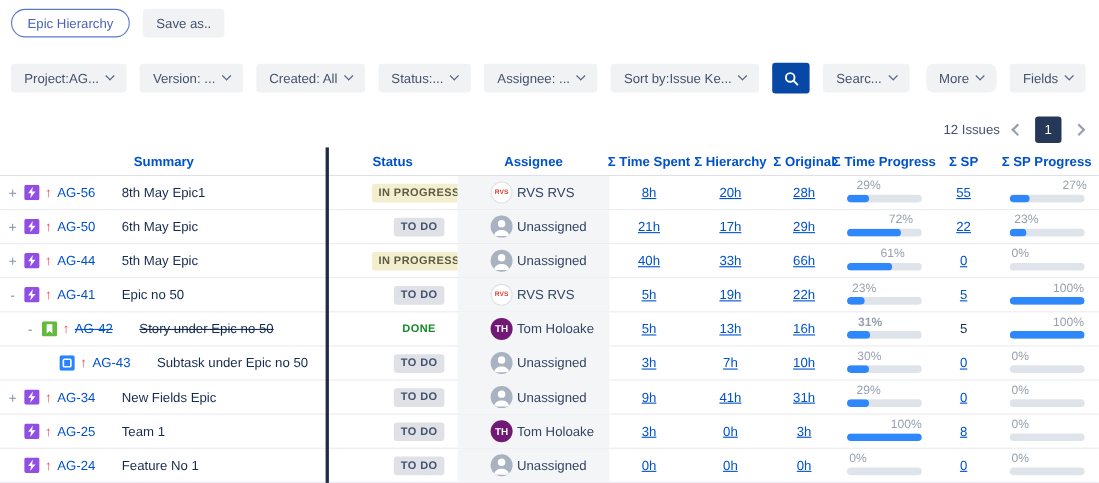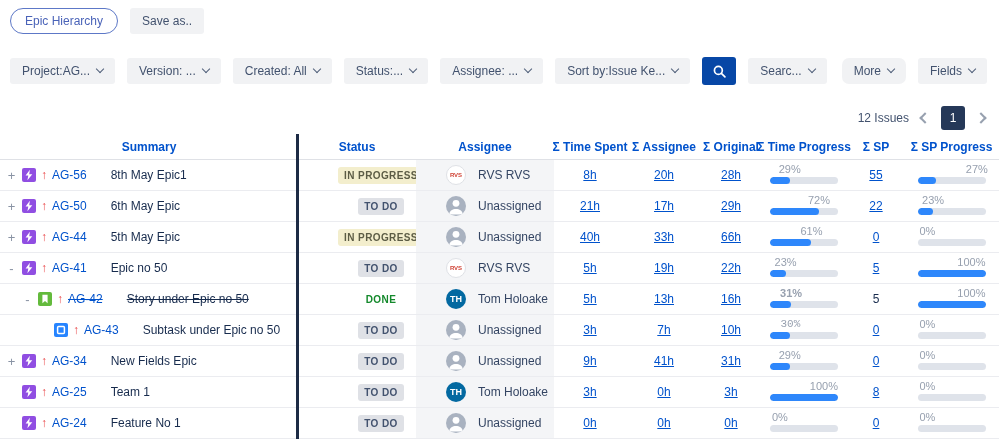--- a/index.html
+++ b/index.html
@@ -40,26 +40,26 @@
   .type-icon{width:14px;height:14px;flex:none;display:inline-flex;}
   .type-icon svg{width:14px;height:14px;}
   .prio{color:#e9494a;font-weight:bold;font-size:12px;flex:none;}
   .issue-key{color:#0052cc;text-decoration:none;cursor:pointer;flex:none;margin-right:3px;}
   .summary-text{white-space:nowrap;margin-left:16px;}
   .struck{text-decoration:line-through;}
   .status-badge{font-size:10px;font-weight:bold;letter-spacing:.4px;padding:3px 6px;border-radius:3px;white-space:nowrap;margin-left:48px;}
   .st-inprogress{background:#f3eecd;color:#5c5c45;}
   .st-todo{background:#dfe1e6;color:#42526e;}
   .st-done{background:transparent;color:#14892c;}
-  .assignee-cell{background:#f4f5f7;justify-content:flex-start;padding-left:30px;gap:12px;}
+  .assignee-cell{background:#f4f5f7;justify-content:flex-start;padding-left:30px;gap:4px;}
   .avatar{width:20px;height:20px;border-radius:50%;flex:none;display:flex;align-items:center;
           justify-content:center;overflow:hidden;}
   .avatar svg{width:20px;height:20px;}
   .av-unassigned{background:#a9b2c0;}
-  .av-th{background:#0369a1;color:#fff;font-size:9px;font-weight:bold;}
+  .av-th{background:#701a75;color:#fff;font-size:9px;font-weight:bold;}
   .av-rvs{background:#fff;border:1px solid #dfe1e6;color:#d04437;font-size:6px;font-weight:bold;}
   .assignee-name{color:#344563;white-space:nowrap;}
   .num-link{color:#0052cc;text-decoration:underline;cursor:pointer;}
   .num-link.plain{color:#172b4d;text-decoration:none;cursor:default;}
   .progress-wrap{width:68px;height:24px;position:relative;flex:none;}
   .p-label{position:absolute;top:1px;font-size:11px;color:#97a0af;line-height:11px;white-space:nowrap;}
   .p-track{position:absolute;left:0;right:0;bottom:3px;height:7px;border-radius:3.5px;background:#dfe3ea;overflow:hidden;}
   .p-fill{height:100%;background:#2e87fb;border-radius:3.5px;}
   .col-divider{position:absolute;left:296px;top:0;bottom:0;width:3px;background:#1d2b45;}
 </style>
@@ -130,21 +130,21 @@
     <span class="page-num">1</span>
     <span class="pchev pchev-right"></span>
   </div>
 
   <div class="table">
     <div class="thead">
       <div class="th">Summary</div>
       <div class="th">Status</div>
       <div class="th">Assignee</div>
       <div class="th">Σ Time Spent</div>
-      <div class="th">Σ Assignee</div>
+      <div class="th">Σ Hierarchy</div>
       <div class="th">Σ Original</div>
       <div class="th">Σ Time Progress</div>
       <div class="th">Σ SP</div>
       <div class="th">Σ SP Progress</div>
     </div>
     <div id="tbody">
   <div class="trow">
     <div class="cell summary-cell" style="padding-left: 6px;">
       <span class="expander">+</span>
       <span class="type-icon">
@@ -433,21 +433,21 @@
       <a class="num-link t-spent">3h</a>
     </div>
     <div class="cell">
       <a class="num-link t-rem">7h</a>
     </div>
     <div class="cell">
       <a class="num-link t-orig">10h</a>
     </div>
     <div class="cell">
       <div class="progress-wrap">
-        <span class="p-label tp-label" style="left: 30%; transform: translateX(-50%); font-family: Liberation Mono, monospace;">30%</span>
+        <span class="p-label tp-label" style="left: 30%; transform: translateX(-50%);">30%</span>
         <div class="p-track">
                 <div class="p-fill tp-fill" style="width: 30%;"></div>
               </div>
       </div>
     </div>
     <div class="cell">
       <a class="num-link sp-value">0</a>
     </div>
     <div class="cell">
       <div class="progress-wrap">

